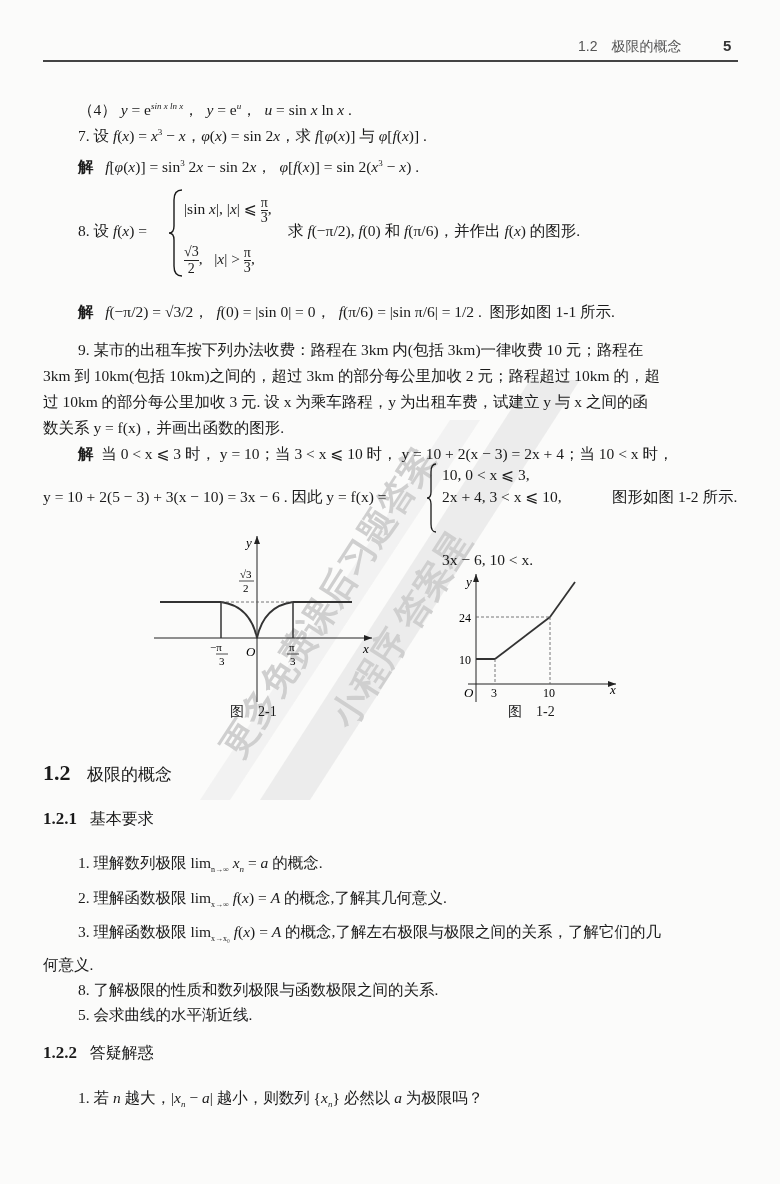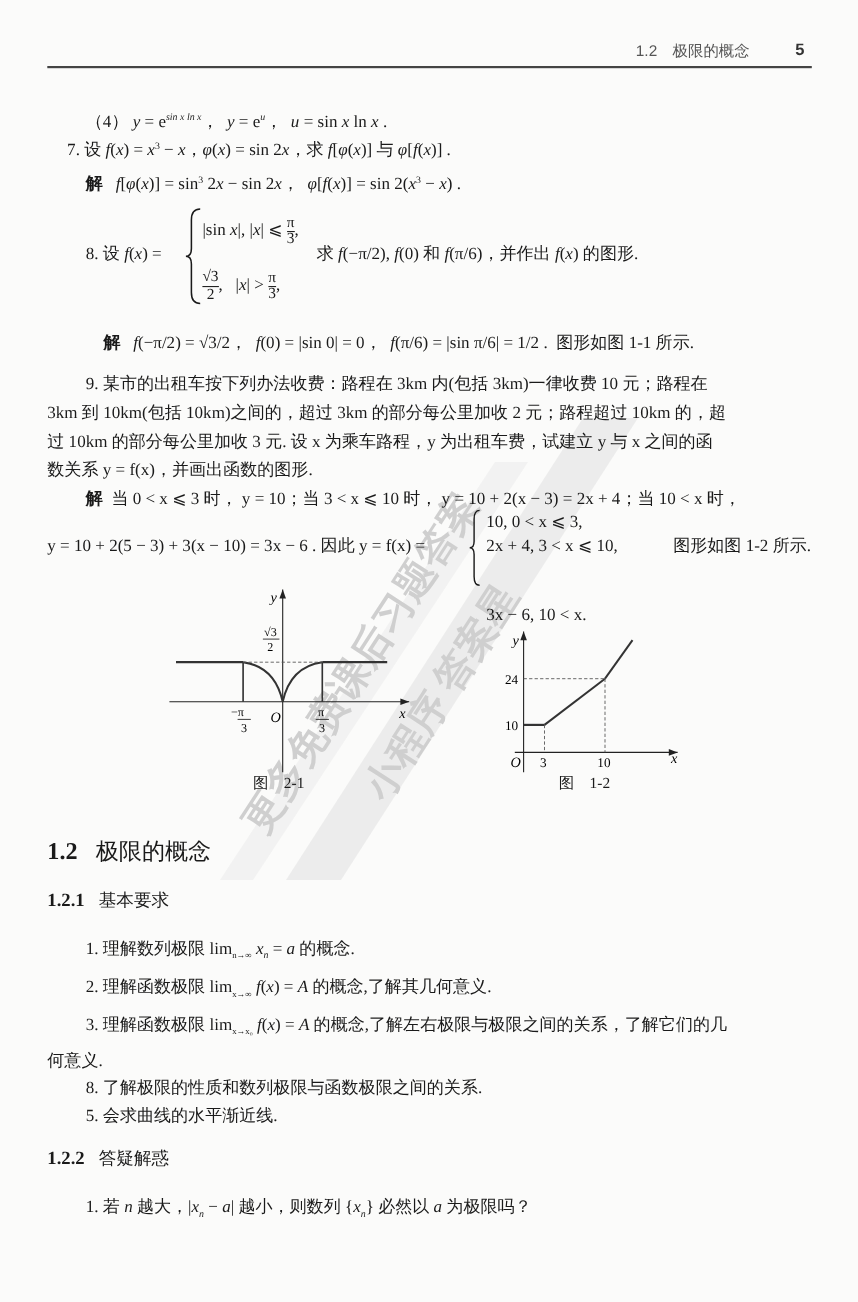--- a/index.html
+++ b/index.html
@@ -8,21 +8,21 @@
     background:#fbfbfa; color:#1a1a1a;
     font-family:"Liberation Serif","DejaVu Serif",serif;
   }
   .abs { position:absolute; white-space:nowrap; }
   .t { font-size:15.5px; line-height:20px; }
   .i { font-style:italic; }
   .hdr-rule { position:absolute; left:43px; top:60px; width:695px; height:1.5px; background:#444; }
   .hdr { font-family:"Liberation Sans","DejaVu Sans",sans-serif; font-size:14px; color:#555; }
   .pnum { font-family:"Liberation Sans","DejaVu Sans",sans-serif; font-size:15px; font-weight:bold; color:#333; }
   .h2 { font-size:22px; font-weight:bold; }
-  .h2 .zh { font-family:"DejaVu Sans",sans-serif; font-weight:normal; font-size:21px; }
+  .h2 .zh { font-family:"DejaVu Sans",sans-serif; font-weight:normal; font-size:17px; }
   .h3 { font-size:17px; font-weight:bold;text-align:center; }
   .h3 .zh { font-family:"DejaVu Sans",sans-serif; font-weight:normal; font-size:16px; }
   .bold { font-weight:bold; }
   .cap { font-size:14px; }
   .watermark {
     position:absolute; left:200px; top:380px; width:380px; height:420px;
     pointer-events:none;
   }
   svg text { font-family:"Liberation Serif","DejaVu Serif",serif; }
 </style>
@@ -37,37 +37,37 @@
 </svg>
 
 <div class="abs hdr" style="left:578px; top:38px;">1.2　极限的概念</div>
 <div class="abs pnum" style="left:723px; top:37px;">5</div>
 <div class="hdr-rule"></div>
 
 <div class="abs t" style="left:78px; top:96px;">
   （4） <span class="i">y</span> = e<sup style="font-size:9px" class="i">sin x ln x</sup>，&nbsp; <span class="i">y</span> = e<sup style="font-size:9px" class="i">u</sup>，&nbsp; <span class="i">u</span> = sin <span class="i">x</span> ln <span class="i">x</span> .
 </div>
 
-<div class="abs t" style="left:61px; top:122px;text-align:center;">
+<div class="abs t" style="left:78px; top:122px;text-align:center;">
   7. 设 <span class="i">f</span>(<span class="i">x</span>) = <span class="i">x</span><sup style="font-size:9px">3</sup> − <span class="i">x</span>，<span class="i">φ</span>(<span class="i">x</span>) = sin 2<span class="i">x</span>，求 <span class="i">f</span>[<span class="i">φ</span>(<span class="i">x</span>)] 与 <span class="i">φ</span>[<span class="i">f</span>(<span class="i">x</span>)] .
 </div>
 <div class="abs t" style="left:78px; top:153px;">
   <span class="bold">解</span>&nbsp;&nbsp;
   <span class="i">f</span>[<span class="i">φ</span>(<span class="i">x</span>)] = sin<sup style="font-size:9px">3</sup> 2<span class="i">x</span> − sin 2<span class="i">x</span>，&nbsp; <span class="i">φ</span>[<span class="i">f</span>(<span class="i">x</span>)] = sin 2(<span class="i">x</span><sup style="font-size:9px">3</sup> − <span class="i">x</span>) .
 </div>
 
 <div class="abs t" style="left:78px; top:221px;">8. 设 <span class="i">f</span>(<span class="i">x</span>) =</div>
 <svg class="abs" style="left:168px; top:188px;" width="16" height="90">
   <path d="M14 2 Q6 2 6 12 L6 38 Q6 45 1 45 Q6 45 6 52 L6 78 Q6 88 14 88" stroke="#1a1a1a" stroke-width="1.4" fill="none"></path>
 </svg>
 <div class="abs t" style="left:184px; top:196px;">|sin <span class="i">x</span>|, |<span class="i">x</span>| ⩽ <span style="display:inline-block;vertical-align:middle;text-align:center;line-height:14px;font-size:14px;"><span style="border-bottom:1px solid #222;display:block;">π</span>3</span>,</div>
 <div class="abs t" style="left:184px; top:244px;"><span style="display:inline-block;vertical-align:middle;text-align:center;line-height:16px;font-size:14px;"><span style="border-bottom:1px solid #222;display:block;">√3</span>2</span>, &nbsp;&nbsp;|<span class="i">x</span>| &gt; <span style="display:inline-block;vertical-align:middle;text-align:center;line-height:14px;font-size:14px;"><span style="border-bottom:1px solid #222;display:block;">π</span>3</span>,</div>
 <div class="abs t" style="left:288px; top:221px;">求 <span class="i">f</span>(−π/2), <span class="i">f</span>(0) 和 <span class="i">f</span>(π/6)，并作出 <span class="i">f</span>(<span class="i">x</span>) 的图形.</div>
 
-<div class="abs t" style="left:78px; top:302px;margin-left:16px;">
+<div class="abs t" style="left:78px; top:302px;">
   <span class="bold">解</span>&nbsp;&nbsp;
   <span class="i">f</span>(−π/2) = √3/2，&nbsp; <span class="i">f</span>(0) = |sin 0| = 0，&nbsp; <span class="i">f</span>(π/6) = |sin π/6| = 1/2 .&nbsp; 图形如图 1-1 所示.
 </div>
 
 <div class="abs t" style="left:78px; top:340px;">9. 某市的出租车按下列办法收费：路程在 3km 内(包括 3km)一律收费 10 元；路程在</div>
 <div class="abs t" style="left:43px; top:366px;">3km 到 10km(包括 10km)之间的，超过 3km 的部分每公里加收 2 元；路程超过 10km 的，超</div>
 <div class="abs t" style="left:43px; top:392px;">过 10km 的部分每公里加收 3 元. 设 x 为乘车路程，y 为出租车费，试建立 y 与 x 之间的函</div>
 <div class="abs t" style="left:43px; top:418px;">数关系 y = f(x)，并画出函数的图形.</div>
 
 <div class="abs t" style="left:78px; top:444px;">

